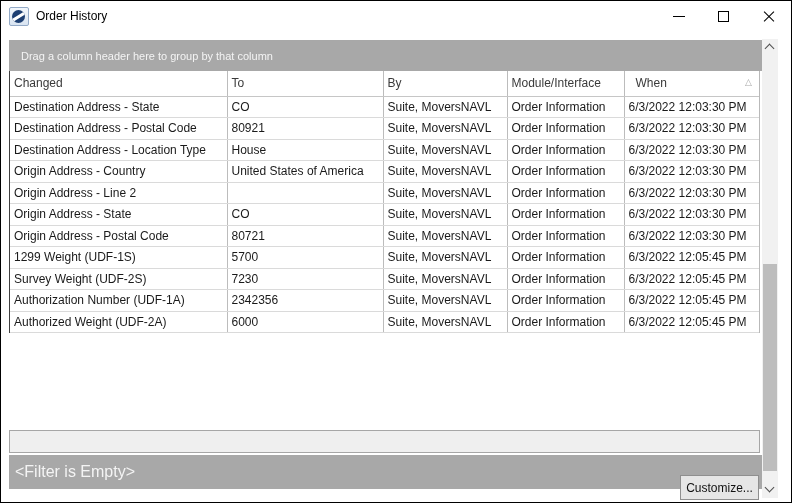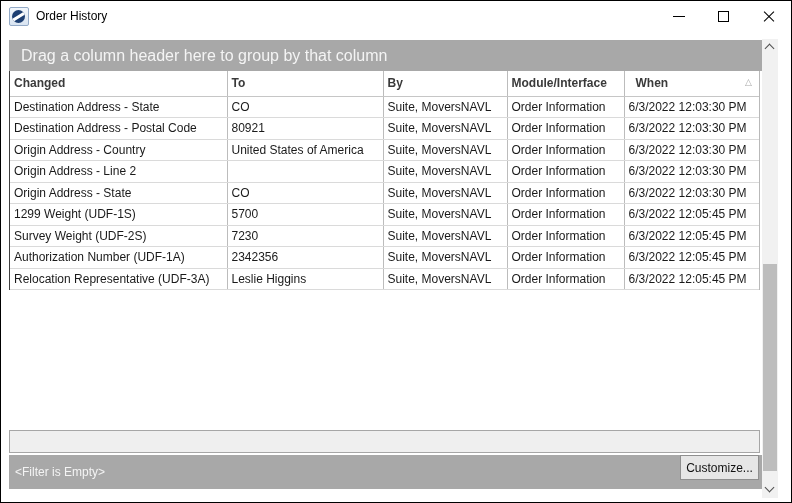--- a/index.html
+++ b/index.html
@@ -25,48 +25,48 @@
                border-top:1.4px solid #000; }
   .glyph-max { position:absolute; left:17px; top:10px; width:11px; height:11px;
                border:1.4px solid #000; background:#fff; }
   .glyph-close-a,.glyph-close-b { position:absolute; left:16px; top:15px; width:14px; height:0;
                border-top:1.4px solid #000; }
   .glyph-close-a { transform:rotate(45deg); }
   .glyph-close-b { transform:rotate(-45deg); }
 
   
   .group-panel { position:absolute; left:8px; top:39px; width:753px; height:31px;
-                 background:#a8a8a8; color:#f4f4f4; font-size:16px;
+                 background:#a8a8a8; color:#f4f4f4; font-size:11px;
                  display:flex; align-items:center; padding-left:12px; }
 
   
   .grid-wrap { position:absolute; left:8px; top:70px; width:751px;
                border-left:1px solid #3f3f3f; border-right:1px solid #b9b9b9; }
   table.grid { width:749px; border-collapse:collapse; table-layout:fixed; }
   col.c0{width:217px} col.c1{width:156px} col.c2{width:124px} col.c3{width:117px} col.c4{width:135px}
-  th { position:relative; height:25px; background:#fff; font-weight:bold; font-size:12px;
+  th { position:relative; height:25px; background:#fff; font-weight:normal; font-size:12px;
        color:#3a3a3a; text-align:left; padding:0 4px;
        border-right:1px solid #bcbcbc; border-bottom:1px solid #c6c6c6; }
   th:last-child { border-right:none;padding-left:11px; }
   td { height:21.5px; background:#fff; font-size:12px; color:#1a1a1a; padding:0 4px;
        border-right:1px solid #bcbcbc; border-bottom:1px solid #dadada;
        white-space:nowrap; overflow:hidden; }
   td:last-child { border-right:none; }
   .sort-icon { position:absolute; right:7px; top:50%; transform:translateY(-54%);
                font-size:9px; color:#a9a9a9; line-height:1;
                font-family:"DejaVu Sans",sans-serif; }
 
   
   .hscroll { position:absolute; left:8px; top:429px; width:751px; height:23px;
              background:#efefef; border:1px solid #a6a6a6; }
   .filter-panel { position:absolute; left:8px; top:454px; width:753px; height:34px;
                   background:#a8a8a8; }
   .filter-text { position:absolute; left:6px; top:0; height:34px; display:flex; align-items:center;
-                 color:#f4f4f4; font-size:12px; }
-  .customize-btn { position:absolute; right:3px; top:0; width:79px; height:25px;
+                 color:#f4f4f4; font-size:16px; }
+  .customize-btn { position:absolute; right:3px; top:20px; width:79px; height:25px;
                    background:#e6e6e6; border:1px solid #8f8f8f; font-size:12px; color:#111;
                    font-family:"Liberation Sans","DejaVu Sans",sans-serif; }
 
   
   .vscroll { position:absolute; left:761px; top:38px; width:16px; height:459px; background:#f1f1f1; }
   .vs-btn { position:absolute; left:0; width:16px; height:17px; background:#f1f1f1; border:none; }
   .vs-up { top:0; } .vs-down { bottom:0; }
   .chev { position:absolute; left:4px; width:7px; height:7px; }
   .chev-up { top:6px; border-top:1.8px solid #4e4e4e; border-left:1.8px solid #4e4e4e;
              transform:rotate(45deg); }
@@ -129,20 +129,27 @@
             <td>6/3/2022 12:03:30 PM</td>
           </tr>
           <tr>
             <td>Destination Address - Postal Code</td>
             <td>80921</td>
             <td>Suite, MoversNAVL</td>
             <td>Order Information</td>
             <td>6/3/2022 12:03:30 PM</td>
           </tr>
           <tr>
+            <td>Destination Address - Location Type</td>
+            <td>House</td>
+            <td>Suite, MoversNAVL</td>
+            <td>Order Information</td>
+            <td>6/3/2022 12:03:30 PM</td>
+          </tr>
+          <tr>
             <td>Origin Address - Country</td>
             <td>United States of America</td>
             <td>Suite, MoversNAVL</td>
             <td>Order Information</td>
             <td>6/3/2022 12:03:30 PM</td>
           </tr>
           <tr>
             <td>Origin Address - Line 2</td>
             <td></td>
             <td>Suite, MoversNAVL</td>
@@ -150,20 +157,27 @@
             <td>6/3/2022 12:03:30 PM</td>
           </tr>
           <tr>
             <td>Origin Address - State</td>
             <td>CO</td>
             <td>Suite, MoversNAVL</td>
             <td>Order Information</td>
             <td>6/3/2022 12:03:30 PM</td>
           </tr>
           <tr>
+            <td>Origin Address - Postal Code</td>
+            <td>80721</td>
+            <td>Suite, MoversNAVL</td>
+            <td>Order Information</td>
+            <td>6/3/2022 12:03:30 PM</td>
+          </tr>
+          <tr>
             <td>1299 Weight (UDF-1S)</td>
             <td>5700</td>
             <td>Suite, MoversNAVL</td>
             <td>Order Information</td>
             <td>6/3/2022 12:05:45 PM</td>
           </tr>
           <tr>
             <td>Survey Weight (UDF-2S)</td>
             <td>7230</td>
             <td>Suite, MoversNAVL</td>
@@ -171,22 +185,22 @@
             <td>6/3/2022 12:05:45 PM</td>
           </tr>
           <tr>
             <td>Authorization Number (UDF-1A)</td>
             <td>2342356</td>
             <td>Suite, MoversNAVL</td>
             <td>Order Information</td>
             <td>6/3/2022 12:05:45 PM</td>
           </tr>
           <tr>
-            <td>Relocation Representative (UDF-3A)</td>
-            <td>Leslie Higgins</td>
+            <td>Authorized Weight (UDF-2A)</td>
+            <td>6000</td>
             <td>Suite, MoversNAVL</td>
             <td>Order Information</td>
             <td>6/3/2022 12:05:45 PM</td>
           </tr>
         </tbody>
     </table>
   </div>
 
   <div class="hscroll"></div>
 

